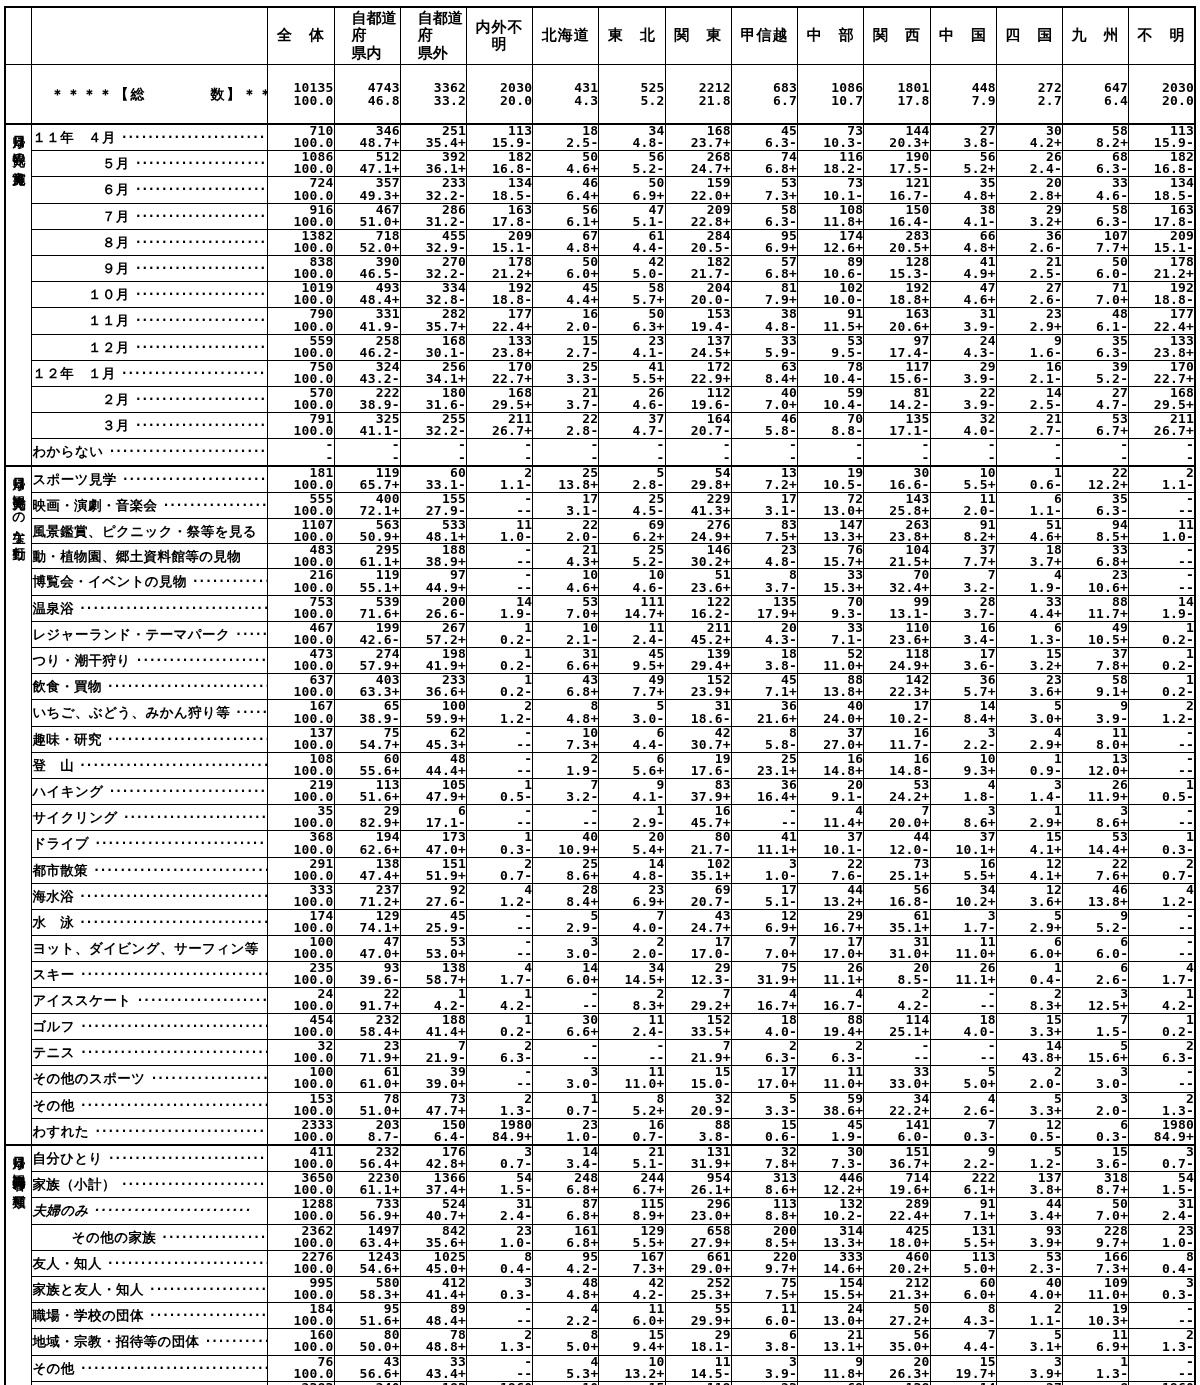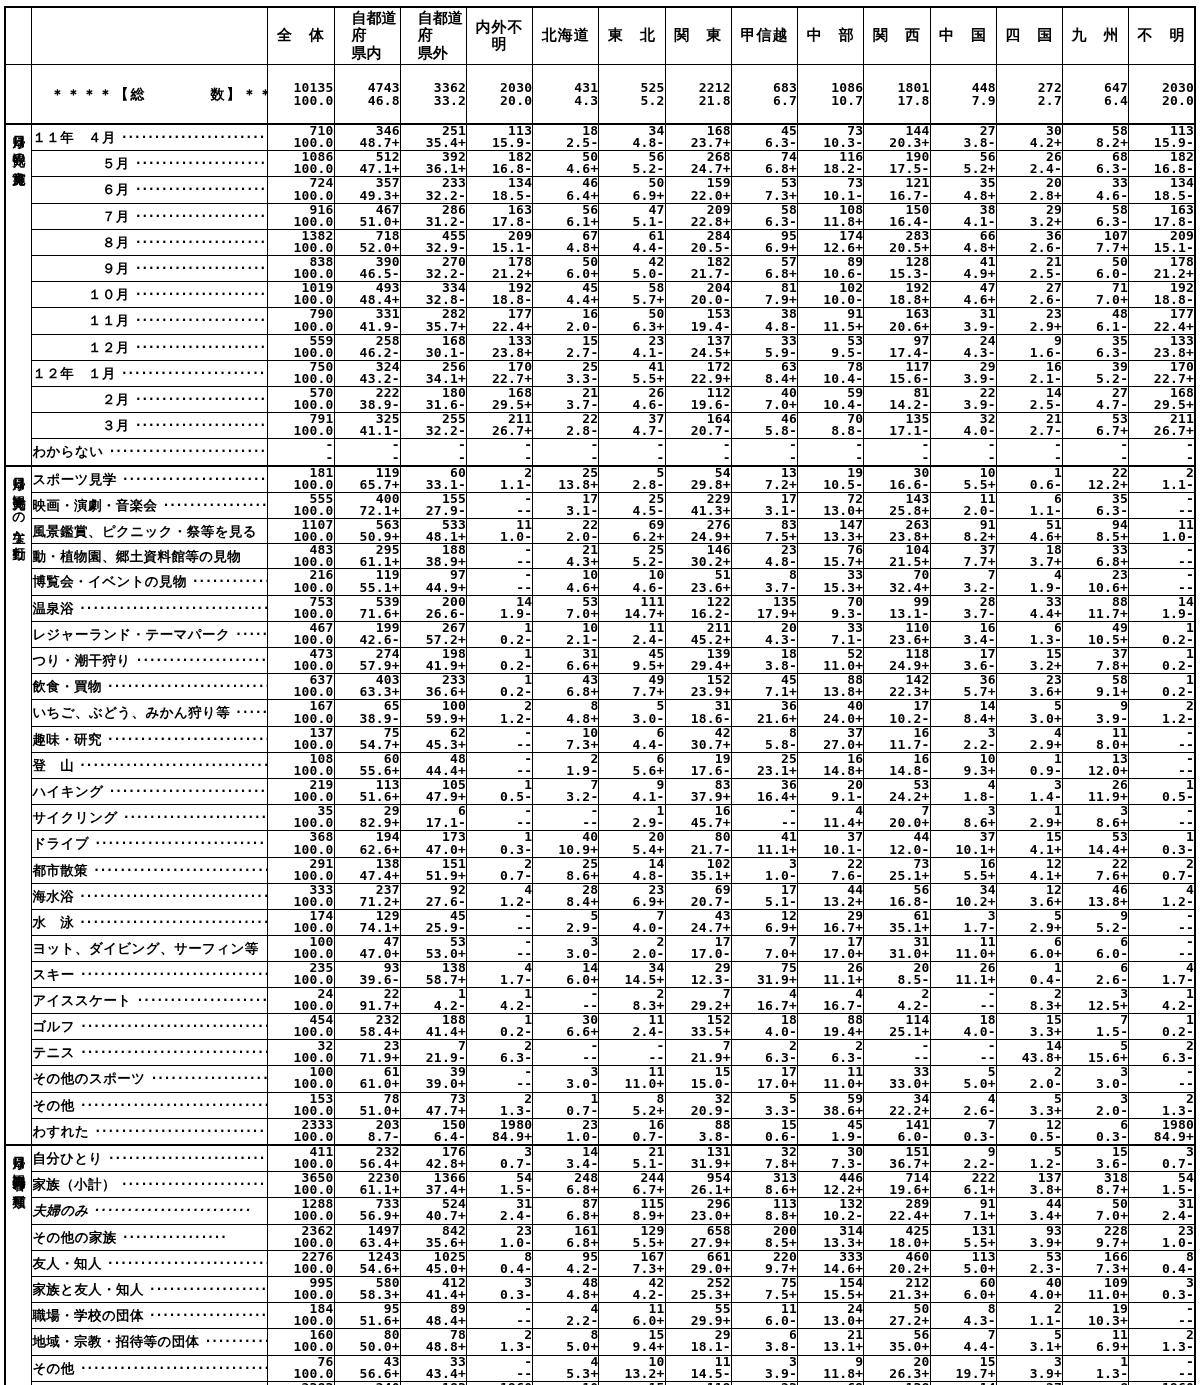--- a/index.html
+++ b/index.html
@@ -72,21 +72,21 @@
   .labelbox .lead{
     letter-spacing:0.4px;
   }
   .labelbox .dots{
     letter-spacing:2px;
     font-size:12px;
     position:relative;
     top:-1px;
   }
   .indent1{padding-left:34px;font-style:italic;}
-  .indent2{padding-left:50px;}
+  .indent2{padding-left:50px;text-align:right;}
 
   
   .numbox{
     font-family:"DejaVu Sans Mono","Liberation Mono",monospace;
     font-size:13px;
     line-height:12.1px;
     text-align:right;
     padding:0 5px 0 0;
     letter-spacing:0.2px;
     white-space:pre;

